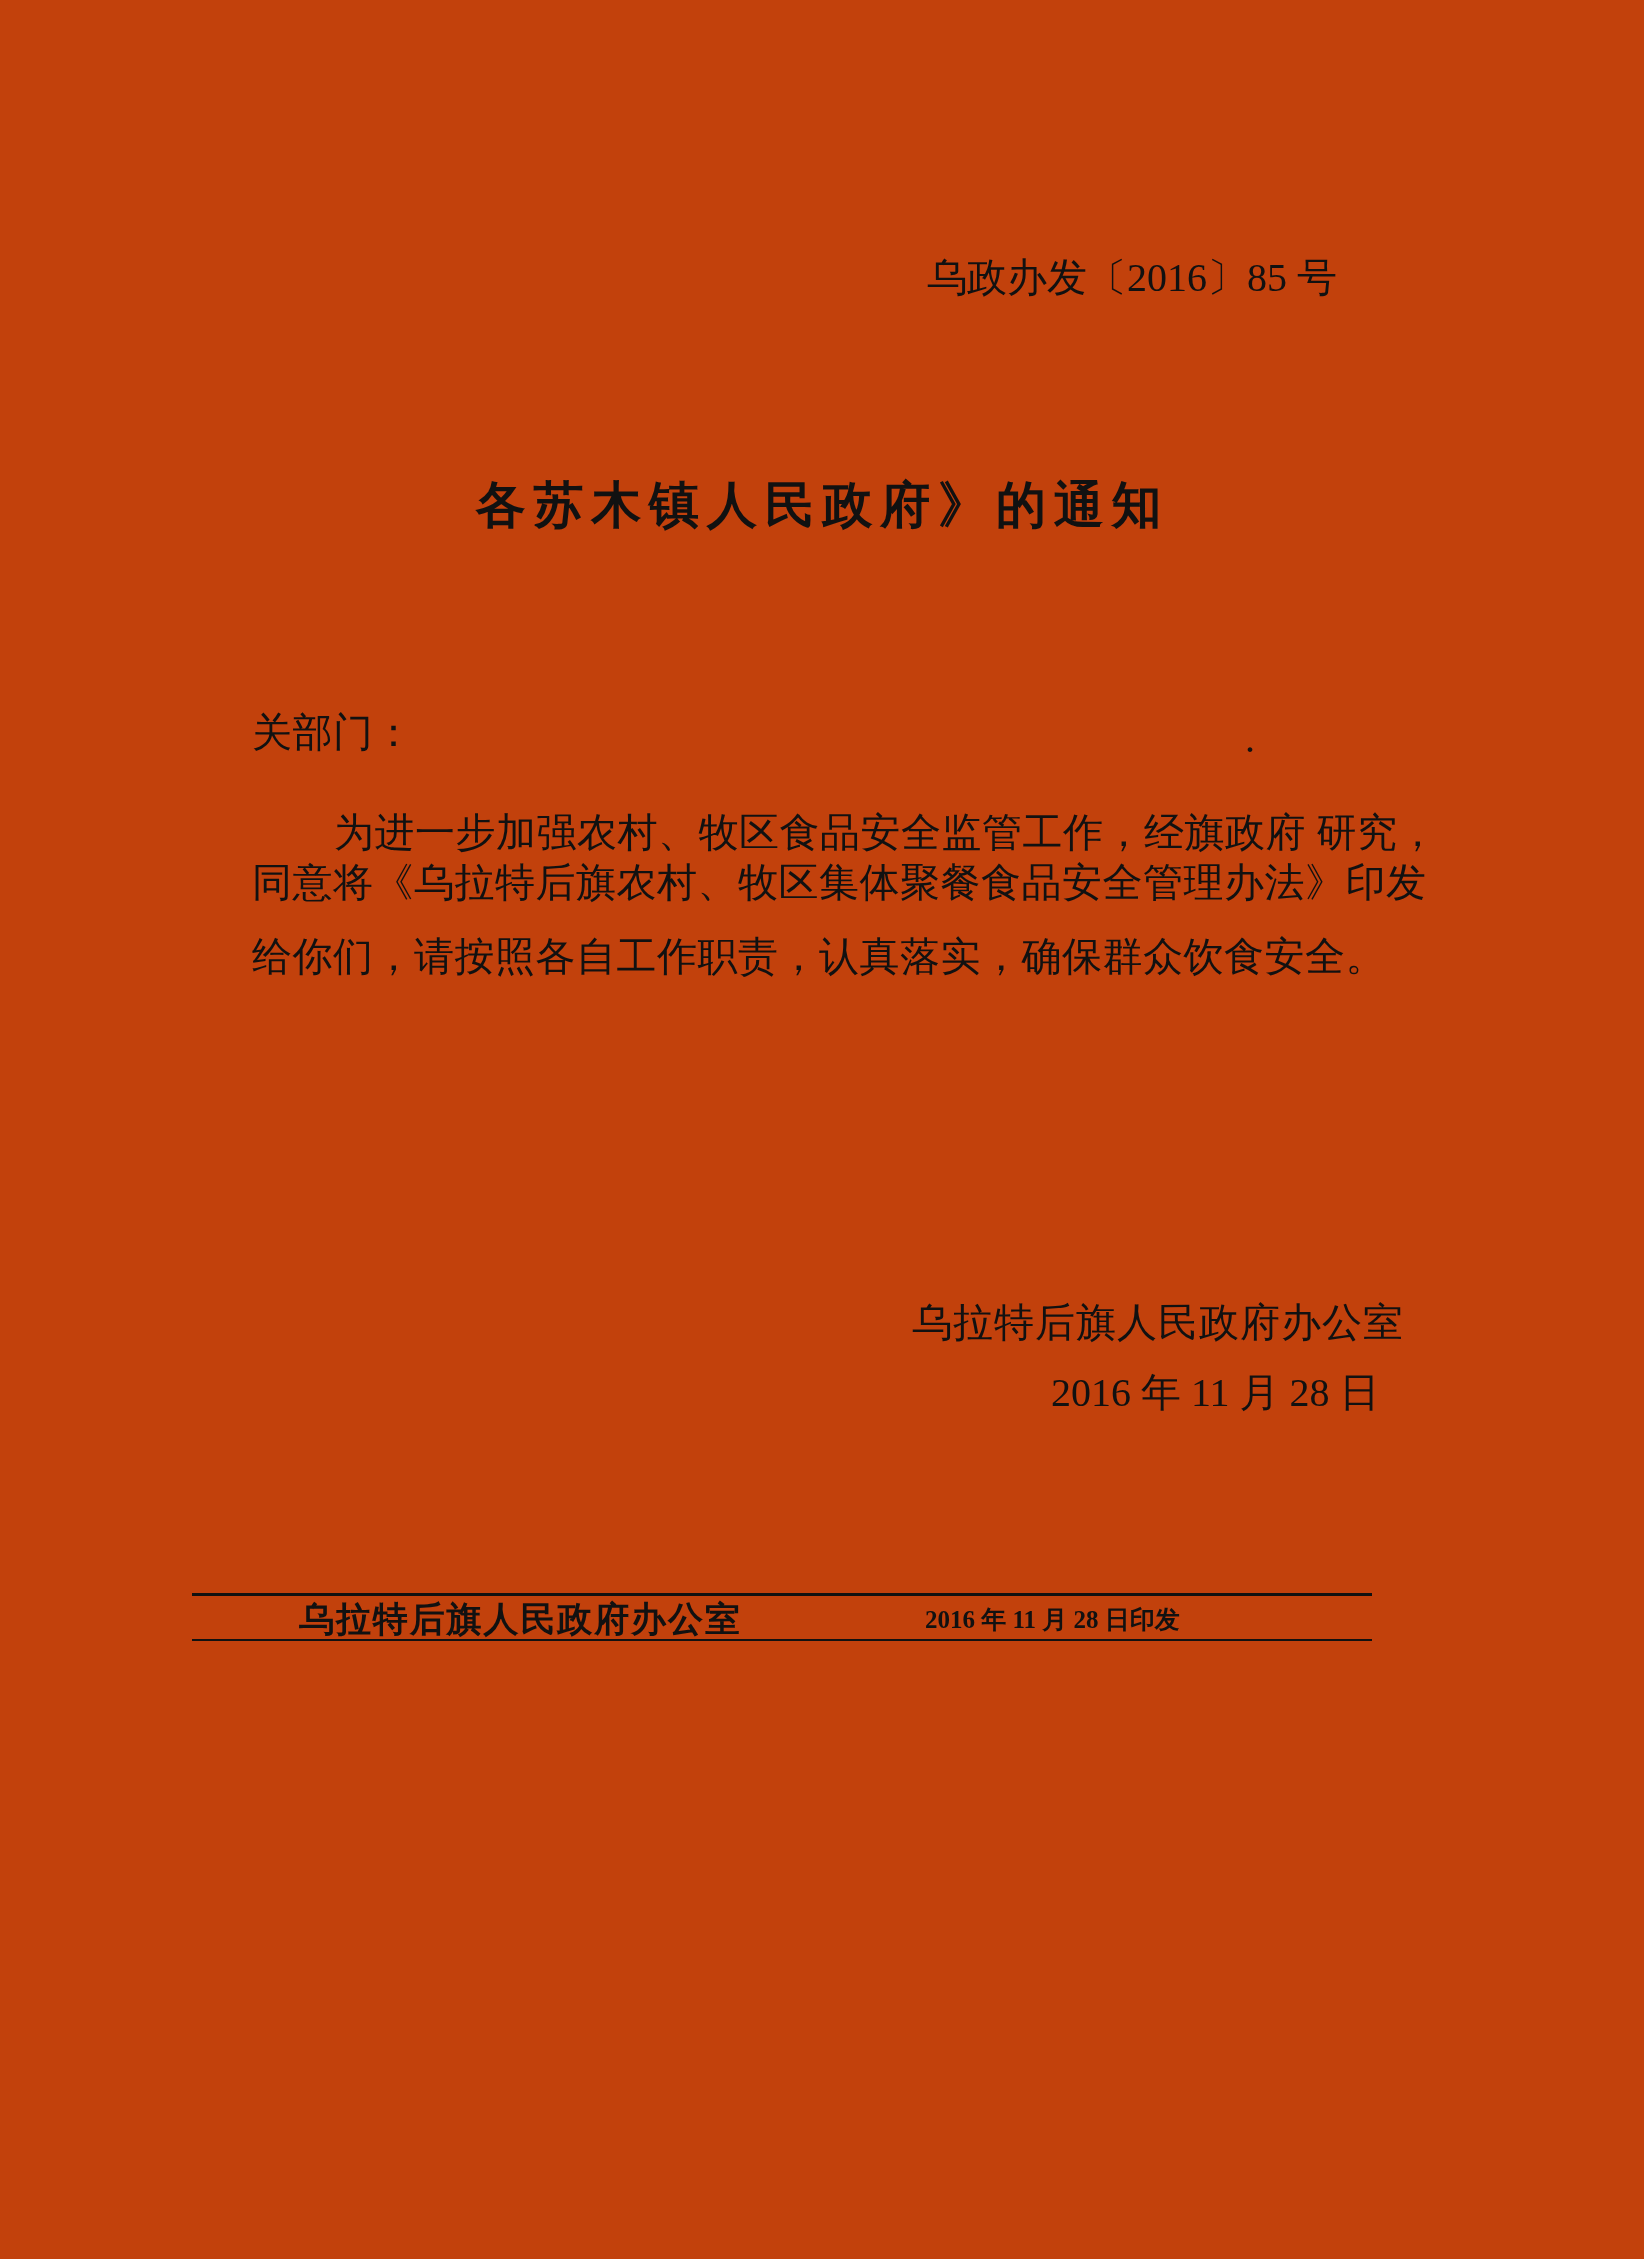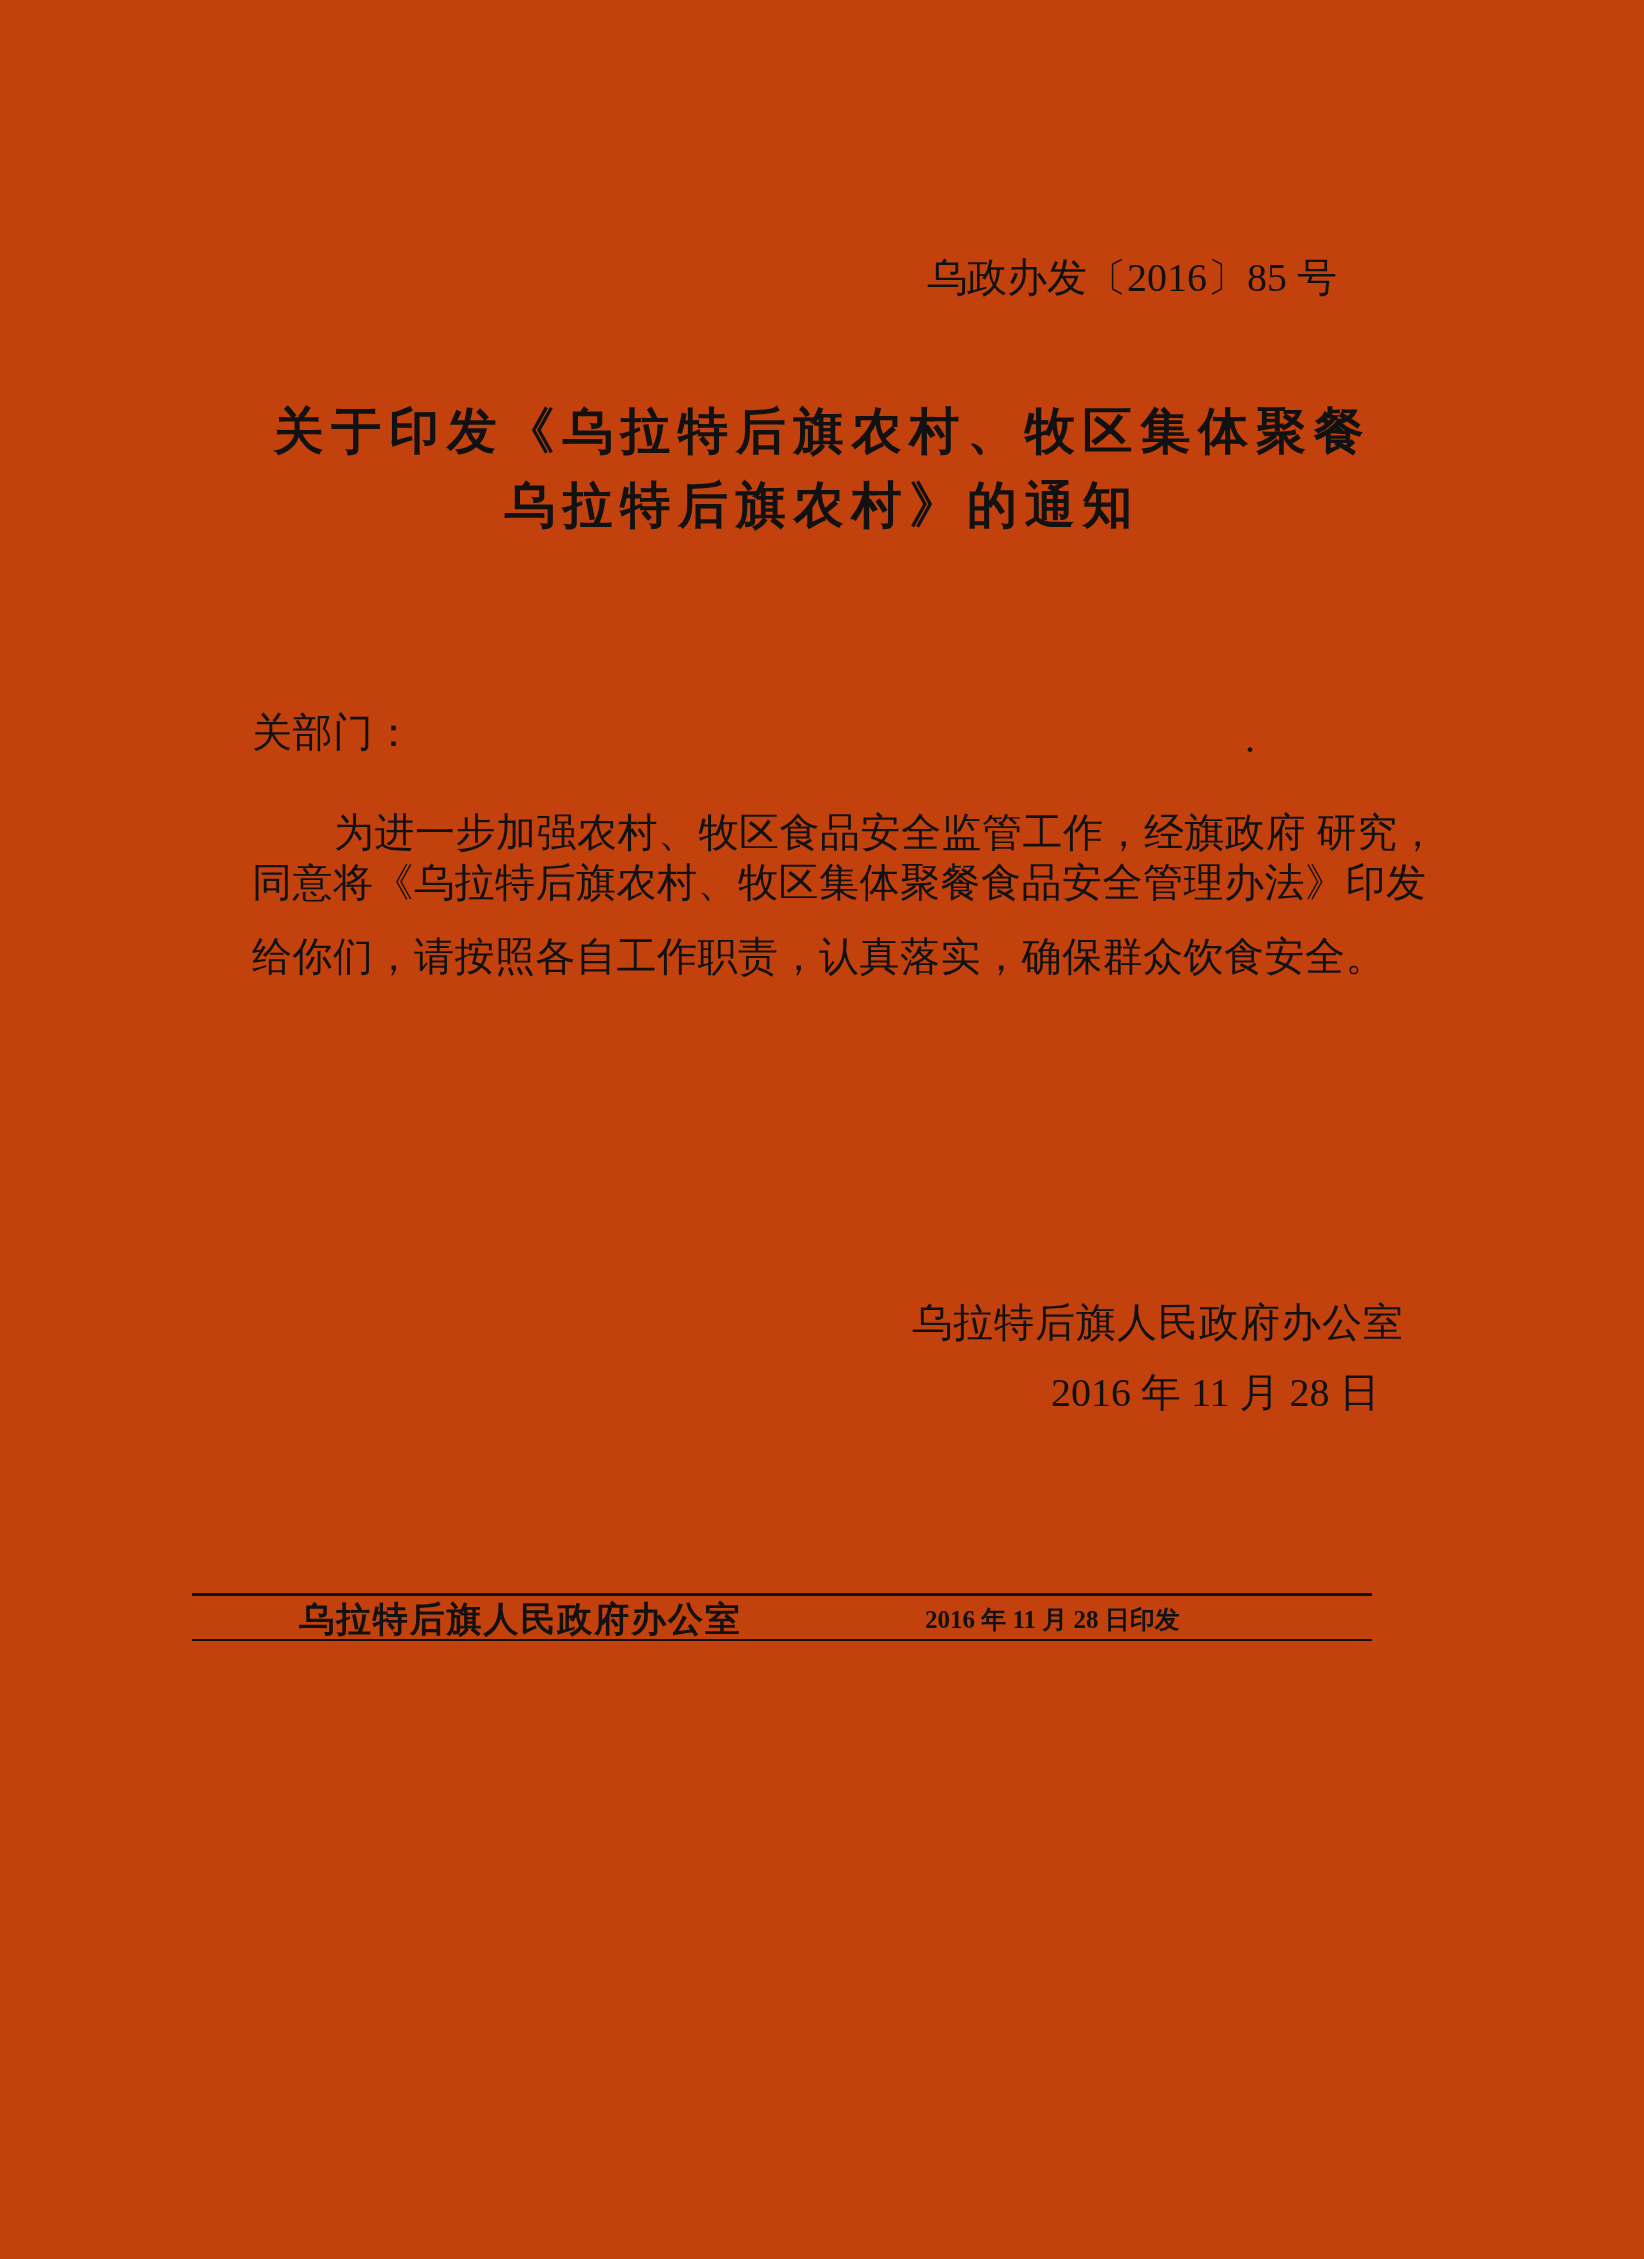--- a/index.html
+++ b/index.html
@@ -99,22 +99,21 @@
     white-space: nowrap;
   }
 </style>
 </head>
 <body>
 
 <div class="page">
 
   <div class="doc-number">乌政办发〔2016〕85 号</div>
 
-  <div class="title-line title-line-1">关于印发《乌拉特后旗农村、牧区集体聚餐</div>
-  <div class="title-line title-line-2">乌拉特后旗农村》的通知</div>
+  <div class="title-line title-line-2">各苏木镇人民政府》的通知</div>
 
   <div class="body-line bl-2">关部门：</div>
   <div class="stray-period">.</div>
   <div class="body-line bl-3">为进一步加强农村、牧区食品安全监管工作，经旗政府 研究，</div>
   <div class="body-line bl-4">同意将《乌拉特后旗农村、牧区集体聚餐食品安全管理办法》印发</div>
   <div class="body-line bl-5">给你们，请按照各自工作职责，认真落实，确保群众饮食安全。</div>
 
   <div class="signature">乌拉特后旗人民政府办公室</div>
   <div class="signature-date">2016 年 11 月 28 日</div>
 

